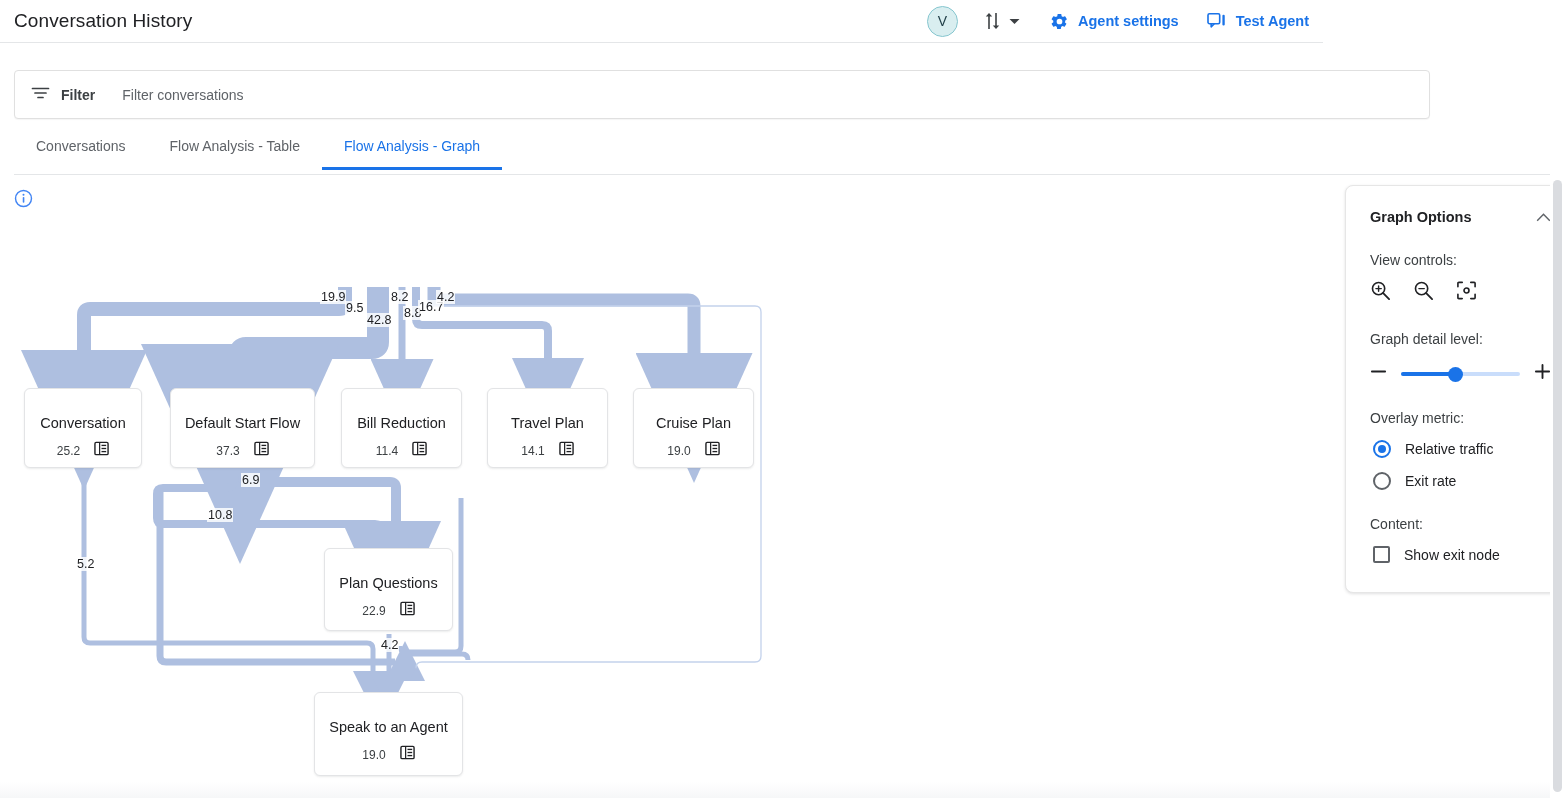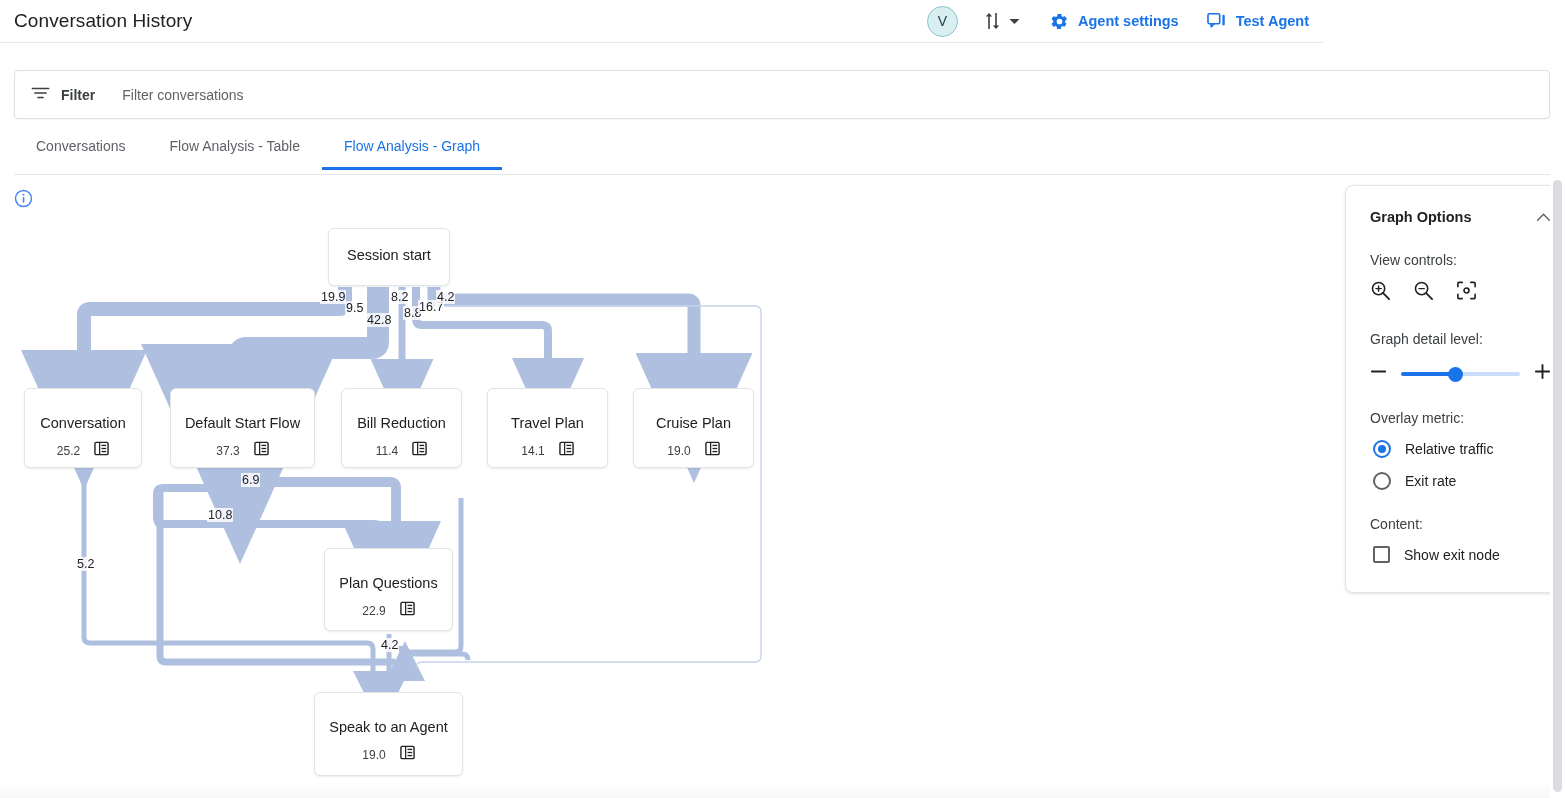--- a/index.html
+++ b/index.html
@@ -45,21 +45,21 @@
     display: flex; align-items: center;
     color: #1a73e8; font-size: 14.5px; font-weight: bold;
     margin-right: 28px; cursor: pointer; white-space: nowrap;
   }
   .hdr-action:last-child { margin-right: 4px; }
   .hdr-action svg { margin-right: 9px; display: block; }
 
   
   .filter-card {
     position: absolute; left: 14px; top: 70px;
-    width: 1536px; height: 49px;
+    width: 1416px; height: 49px;
     background: #fff;
     border: 1px solid #e0e0e0;
     border-radius: 4px;
     display: flex; align-items: center;
     box-shadow: 0 1px 1px rgba(0,0,0,.04);
     text-align: center;
   }
   .filter-icon { margin-left: 16px; display: block; }
   .filter-label { margin-left: 11px; font-size: 14px; font-weight: bold; color: #3c4043; }
   .filter-placeholder { margin-left: 27px; font-size: 14px; color: #5f6368; }
@@ -327,23 +327,20 @@
       <path d="M400,470 Q400,476 406,476 H455 Q461,476 461,470 V322" stroke-width="5"></path>
       <path d="M405,500 V484 Q405,478 411,478 H462 Q468,478 468,484" stroke-width="5" marker-start="url(#ahs)"></path>
 
       <path d="M416,500 V492 Q416,486 422,486 H755 Q761,486 761,480 V136
                Q761,130 755,130 H430" stroke-width="1.3" stroke="#c3d2ec" marker-start="url(#ahs)"></path>
 
       <path d="M160,312 V480 Q160,486 166,486 H395" stroke-width="7"></path>
     </g>
   </svg>
 
-  <div class="node session" style="left:328px; top:52px;">
-    <div class="n-title">Session start</div>
-  </div>
 
   <div class="node" style="left:24px; top:212px; width:118px; height:80px;">
     <div class="n-title">Conversation</div>
     <div class="n-meta">
       <span class="n-val">25.2</span>
       <span class="n-icon">
         <svg width="15" height="15" viewBox="0 0 16 16">
           <rect x="1" y="1.5" width="14" height="13" rx="1.3" fill="none" stroke="#202124" stroke-width="1.5"></rect>
           <path d="M6 2 V14" stroke="#202124" stroke-width="1.3"></path>
           <g fill="#202124">

